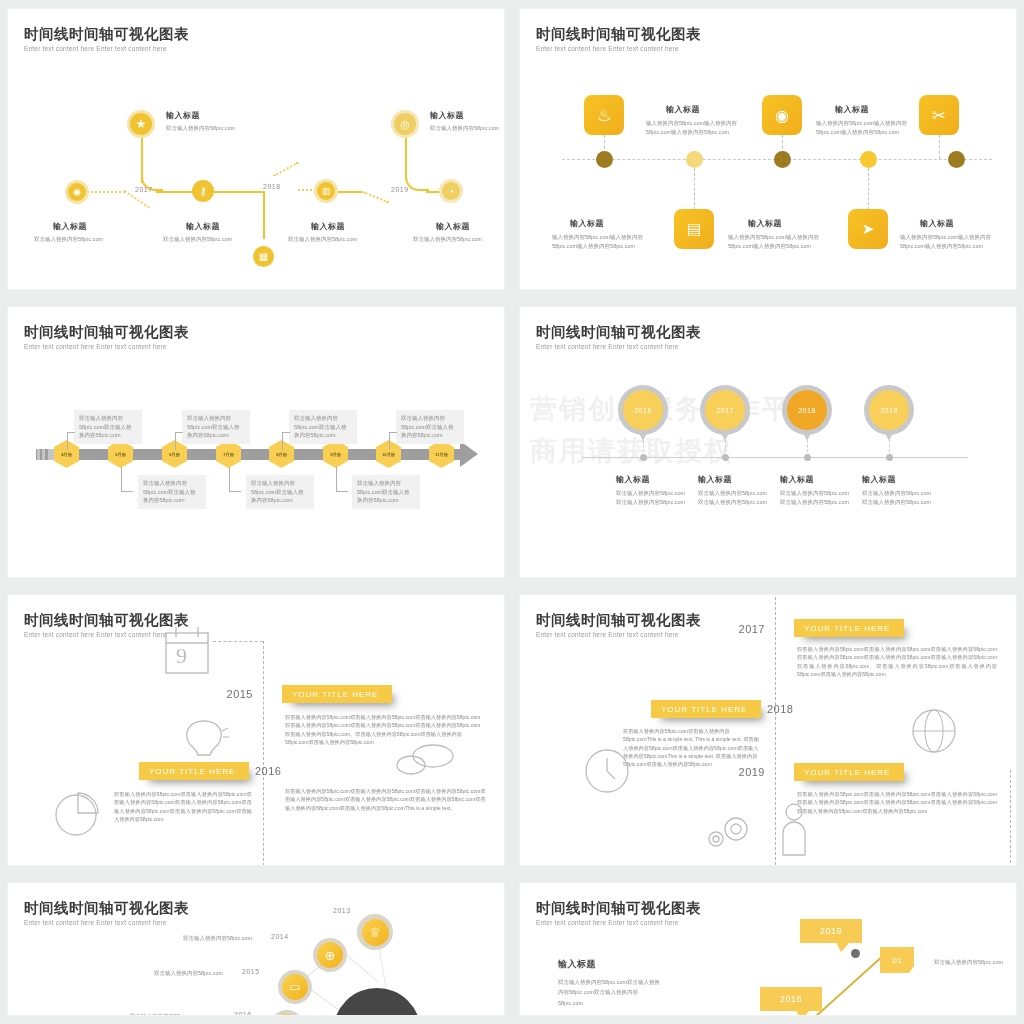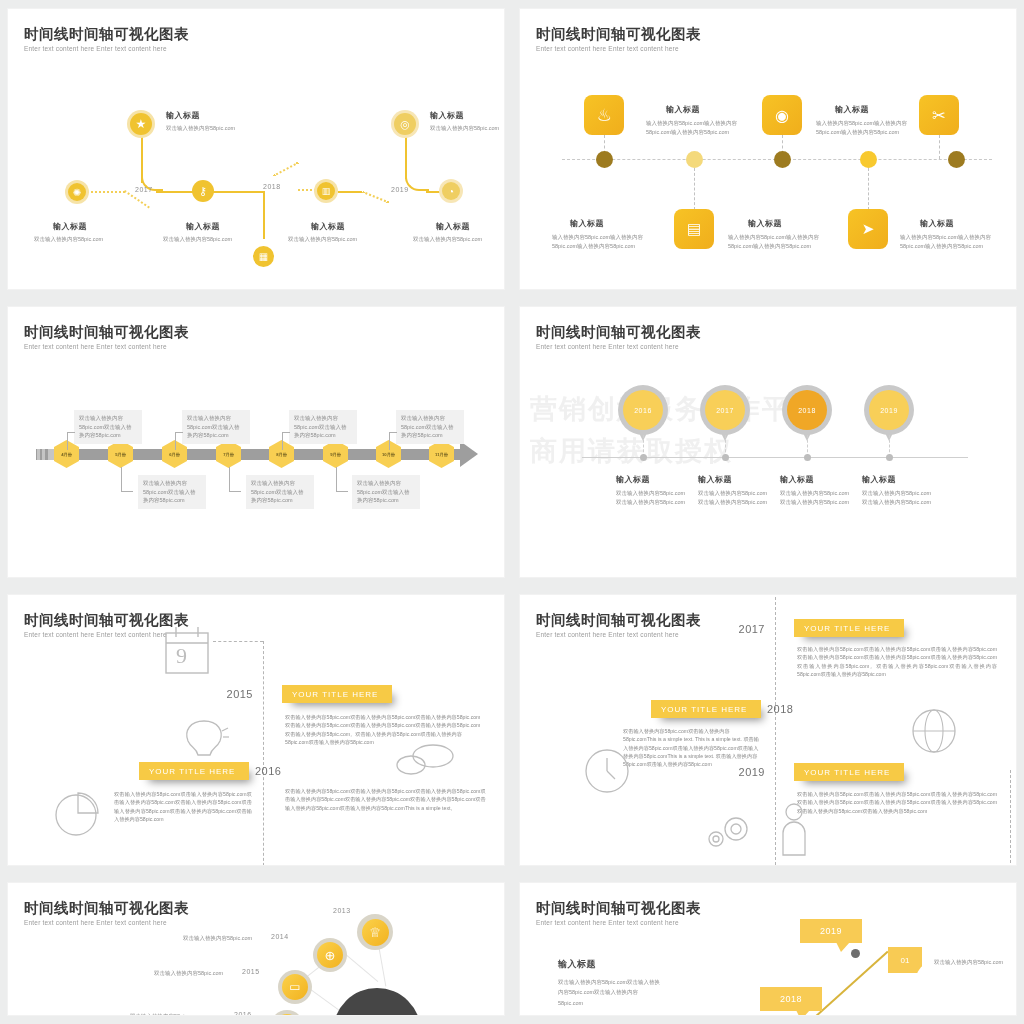--- a/index.html
+++ b/index.html
@@ -456,18 +456,18 @@
     <div class="cn-head" data-name="section-heading" style="position:absolute;left:38px;top:75px;font-size:9px;">输入标题</div>
     <div class="cn-body" data-name="section-body" style="position:absolute;left:38px;top:94px;width:105px;line-height:1.9;">双击输入替换内容58pic.com双击输入替换内容58pic.com双击输入替换内容58pic.com</div>
 
     <div class="trend" data-name="trend-line" style="left:278px;top:148px;width:120px;transform:rotate(-42deg);"></div>
 
     <div class="bub" data-name="year-bubble" style="left:280px;top:36px;width:62px;height:24px;">2019</div>
     <div class="gdot" data-name="trend-point" style="left:331px;top:66px;"></div>
 
     <div class="bub" data-name="year-bubble" style="left:240px;top:104px;width:62px;height:24px;">2018</div>
 
-    <div class="badge" data-name="number-badge" style="left:368px;top:64px;">01</div>
+    <div class="badge" data-name="number-badge" style="left:360px;top:64px;">01</div>
     <div class="cn-body" data-name="badge-label" style="position:absolute;left:414px;top:75px;">双击输入替换内容58pic.com</div>
 
   </div>
 
 </div>
 
 </body></html>

